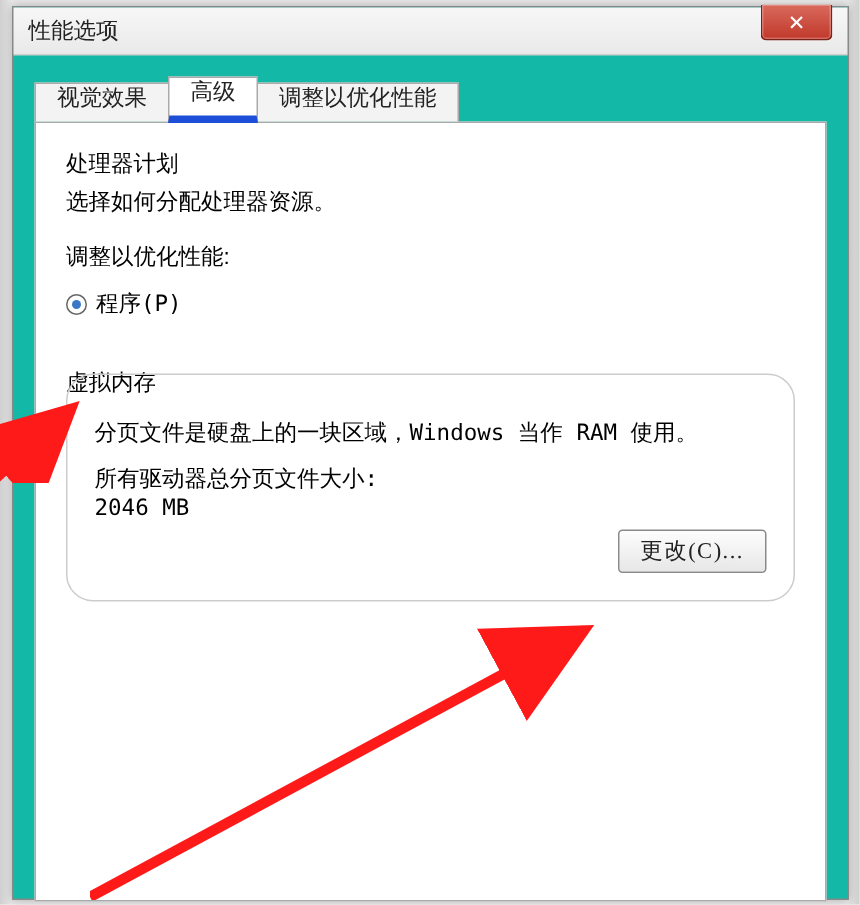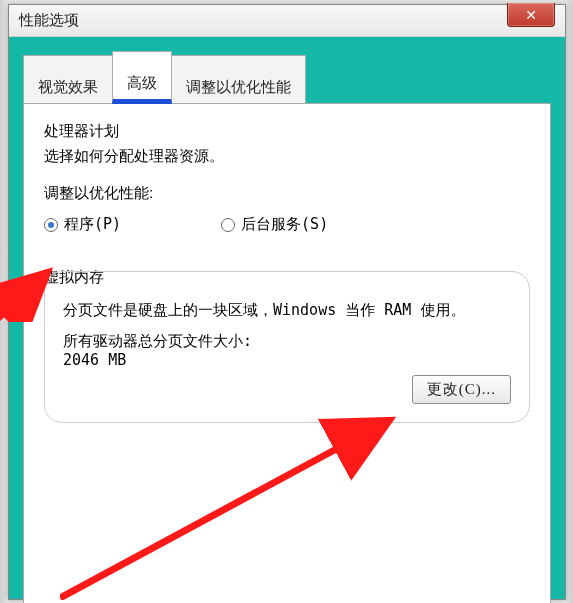--- a/index.html
+++ b/index.html
@@ -52,21 +52,21 @@
     box-shadow: inset 0 0 0 1px rgba(255,255,255,.25);
   }
   .tabs {
     display: flex;
     align-items: flex-end;
     gap: 0;
     padding: 14px 14px 0 14px;
     position: relative;
   }
   .tab {
-    padding: 22px 14px 6px 14px;
+    padding: 0 14px 6px 14px;
     border: 1px solid #aaa;
     border-bottom: none;
     background: #f3f3f3;
     font-size: 15px;
     color: #222;
     position: relative;
     margin-right: -1px;
   }
   .tab.active {
     background: #fff;
@@ -78,21 +78,21 @@
     margin: 0 14px 14px 14px;
     border: 1px solid #aaa;
     padding: 18px 20px;
     height: 520px;
     background: #fff;
   }
   .group { margin-bottom: 30px; position: relative; }
   .group-title { margin-bottom: 6px; }
   .group-desc { margin-bottom: 18px; }
   .row { display: flex; align-items: center; gap: 8px; margin-bottom: 12px; }
-  .radios { display: flex; gap: 100px; margin-top: 6px; margin-bottom: 8px; text-align: right; }
+  .radios { display: flex; gap: 76px; margin-top: 6px; margin-bottom: 8px; text-align: right; }
   .radio-item { display: flex; align-items: center; gap: 6px; }
   .radio {
     width: 14px; height: 14px; border-radius: 50%;
     border: 1px solid #666; background: #fff;
     display: inline-flex; align-items: center; justify-content: center;
   }
   .radio.checked::after {
     content: ""; width: 6px; height: 6px; border-radius: 50%; background: #3a77c8;
   }
   .vm-box {
@@ -157,24 +157,20 @@
     <div class="group">
       <div class="group-title">处理器计划</div>
       <div class="group-desc">选择如何分配处理器资源。</div>
 
       <div class="row">调整以优化性能:</div>
 
       <div class="radios">
         <div class="radio-item">
           <span class="radio checked"></span>
           <span class="mono">程序(P)</span>
-        </div>
-        <div class="radio-item">
-          <span class="radio"></span>
-          <span class="mono">后台服务(S)</span>
         </div>
       </div>
     </div>
 
     <div class="group" style="margin-top:34px;">
       <div class="group-title">虚拟内存</div>
       <div class="vm-box" style="margin-top:-22px; padding-top:26px;border-radius:18px;">
         <div class="mono" style="line-height:1.6;">分页文件是硬盘上的一块区域，Windows 当作 RAM 使用。</div>
         <div class="vm-grid">
           <span class="mono">所有驱动器总分页文件大小:</span>

